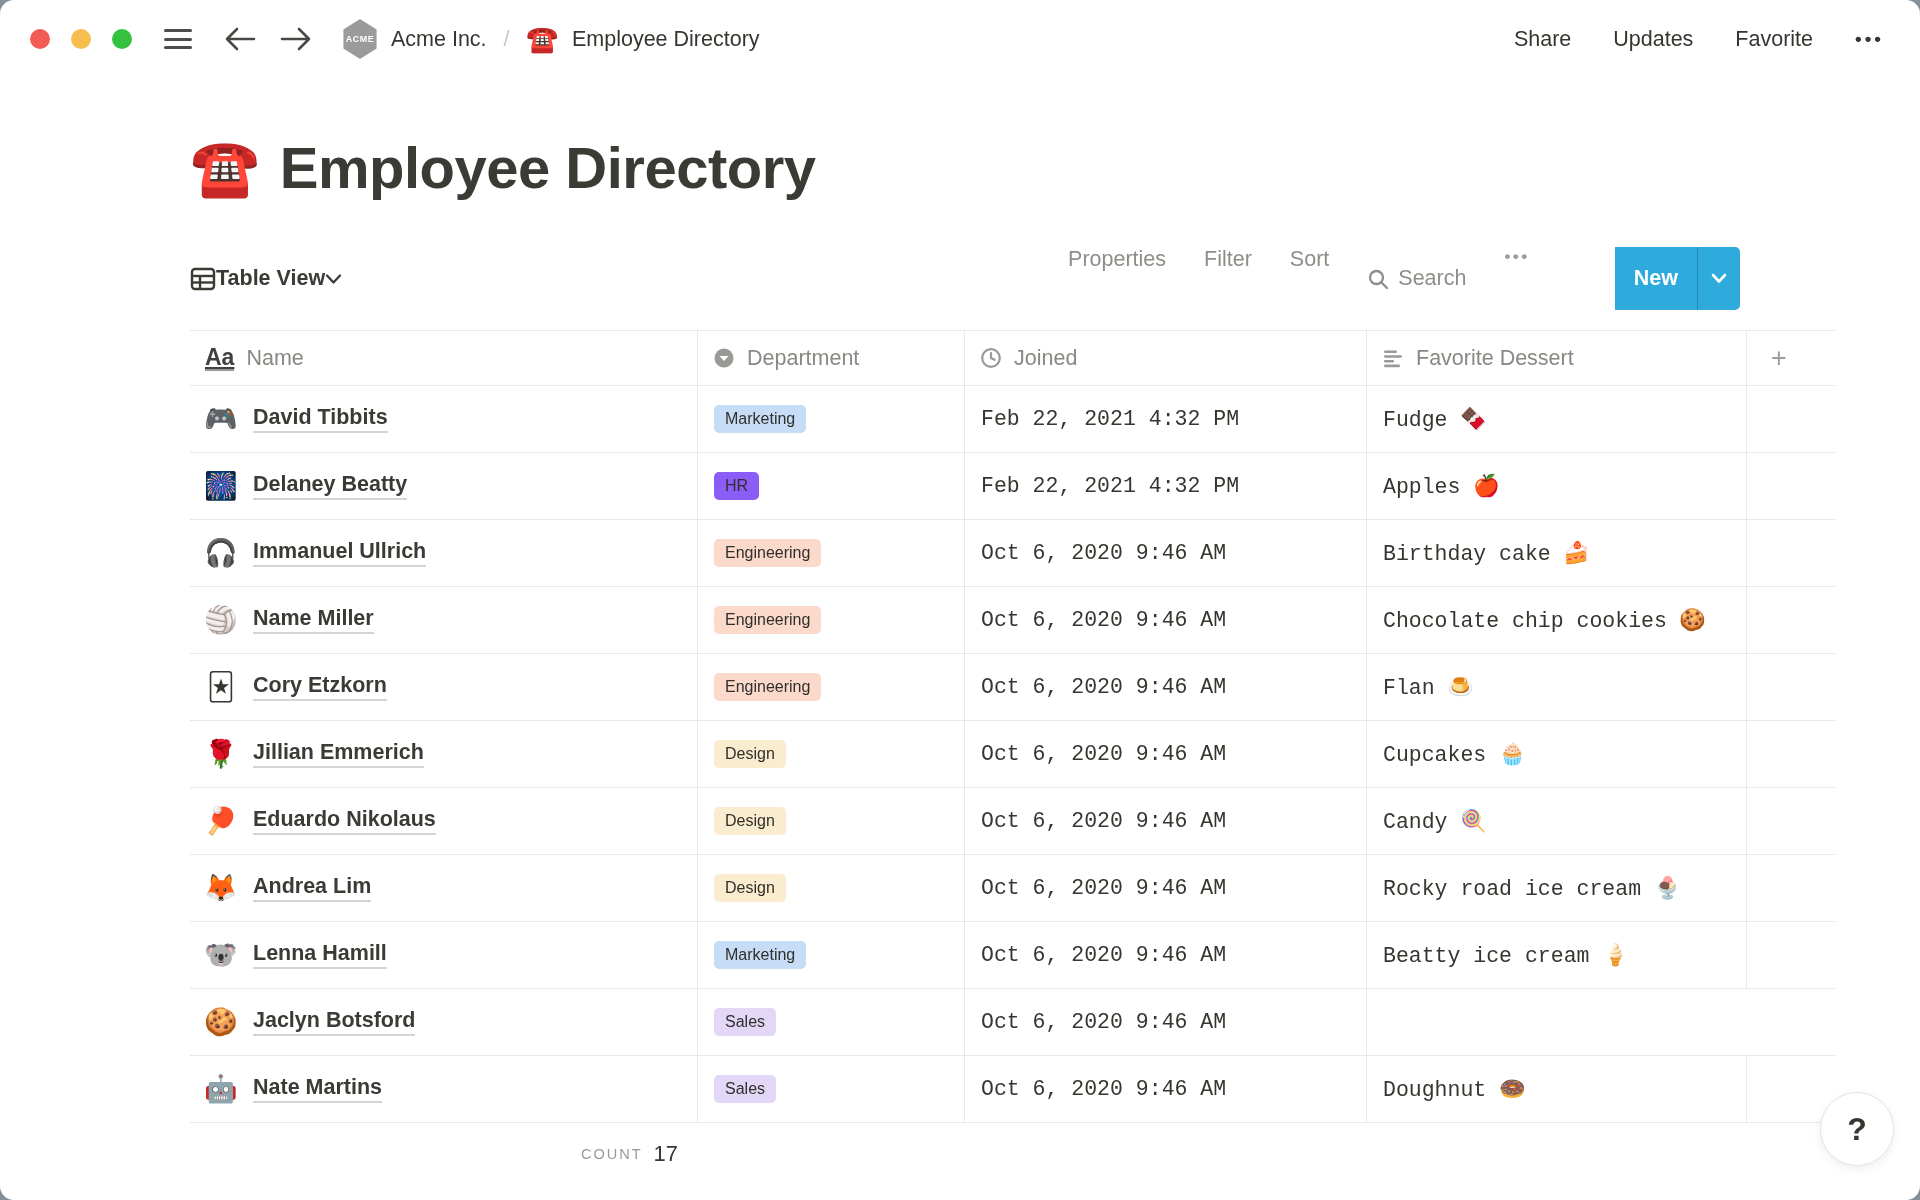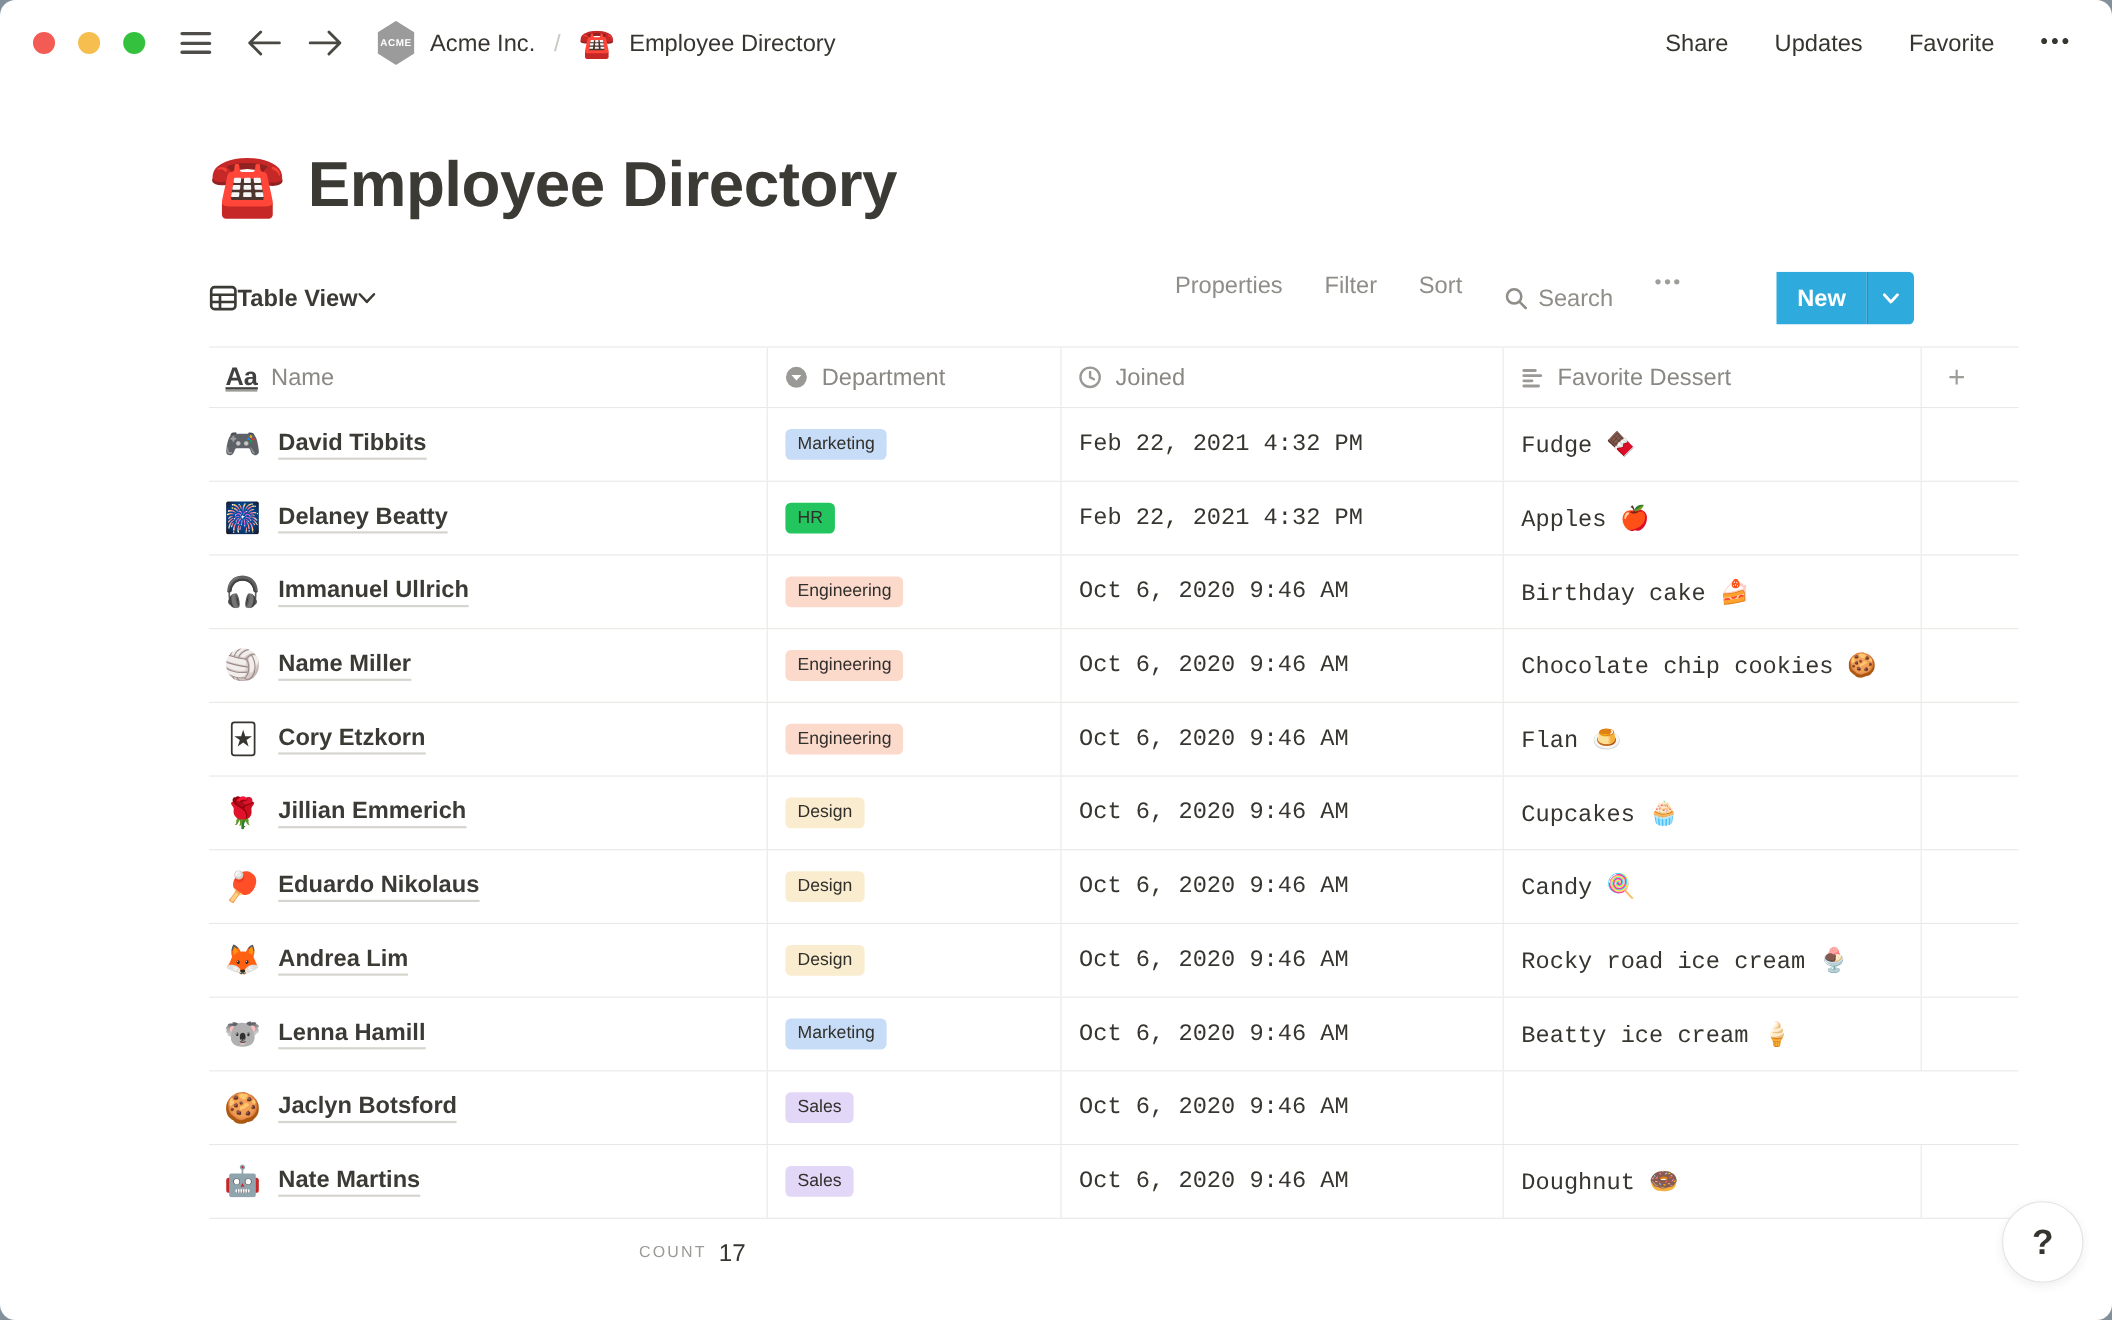--- a/index.html
+++ b/index.html
@@ -41,21 +41,21 @@
   .page-title .big-icon{font-size:56px;color:#d62b1f;line-height:1;}
   .page-title h1{margin:0;font-size:58px;font-weight:700;letter-spacing:-.5px;color:#3b3a35;}
   
   .toolbar{margin:46px 0 0 190px;width:1550px;display:flex;align-items:center;}
   .view-switcher{display:flex;align-items:center;cursor:pointer;}
   .view-switcher .label{font-size:21.5px;font-weight:700;color:#3b3a35;}
   .toolbar-right{margin-left:auto;display:flex;gap:38px;}
   .tb-gray{color:#8f8d88;font-size:21.5px;cursor:pointer;}
   .search-group{display:flex;align-items:center;gap:9px;cursor:pointer;}
   .toolbar-dots{color:#9f9d99;letter-spacing:2.5px;font-size:17px;font-weight:700;cursor:pointer;}
-  .new-btn{display:flex;align-items:stretch;height:48px;border-radius:5px;overflow:hidden;cursor:pointer;padding-left:47px;}
+  .new-btn{display:flex;align-items:stretch;height:63px;border-radius:5px;overflow:hidden;cursor:pointer;padding-left:47px;}
   .new-btn .new-main{background:var(--accent);color:#fff;font-size:21.5px;font-weight:700;
     display:flex;align-items:center;padding:0 19px;}
   .new-btn .new-caret{background:var(--accent);display:flex;align-items:center;justify-content:center;
     width:42px;border-left:1.5px solid rgba(0,0,0,0.18);}
   
   .table{margin:20px 0 0 190px;width:1645px;}
   .t-head,.t-row,.t-foot{display:grid;grid-template-columns:508px 267px 402px 380px 1fr;}
   .t-head{border-top:1.5px solid #E9E8E5;border-bottom:1.5px solid #E9E8E5;height:54px;}
   .t-row{border-bottom:1.5px solid #E9E8E5;height:66px;}
   .hcell{display:flex;align-items:center;gap:12px;padding-left:15px;color:#8a8883;font-size:21.5px;
@@ -219,21 +219,21 @@
     </div>
     <div class="cell last plus-cell"></div>
   </div>
 
   <div class="t-row">
     <div class="cell name-cell">
       <span class="avatar">🎆</span>
       <span class="pname">Delaney Beatty</span>
     </div>
     <div class="cell dept-cell">
-      <span class="tag" style="background: #22c55e;">HR</span>
+      <span class="tag" style="background: #8b5cf6;">HR</span>
     </div>
     <div class="cell joined-cell">
       <span>Feb 22, 2021 4:32 PM</span>
     </div>
     <div class="cell dessert-cell">
       <span>Apples 🍎</span>
     </div>
     <div class="cell last plus-cell"></div>
   </div>
 

